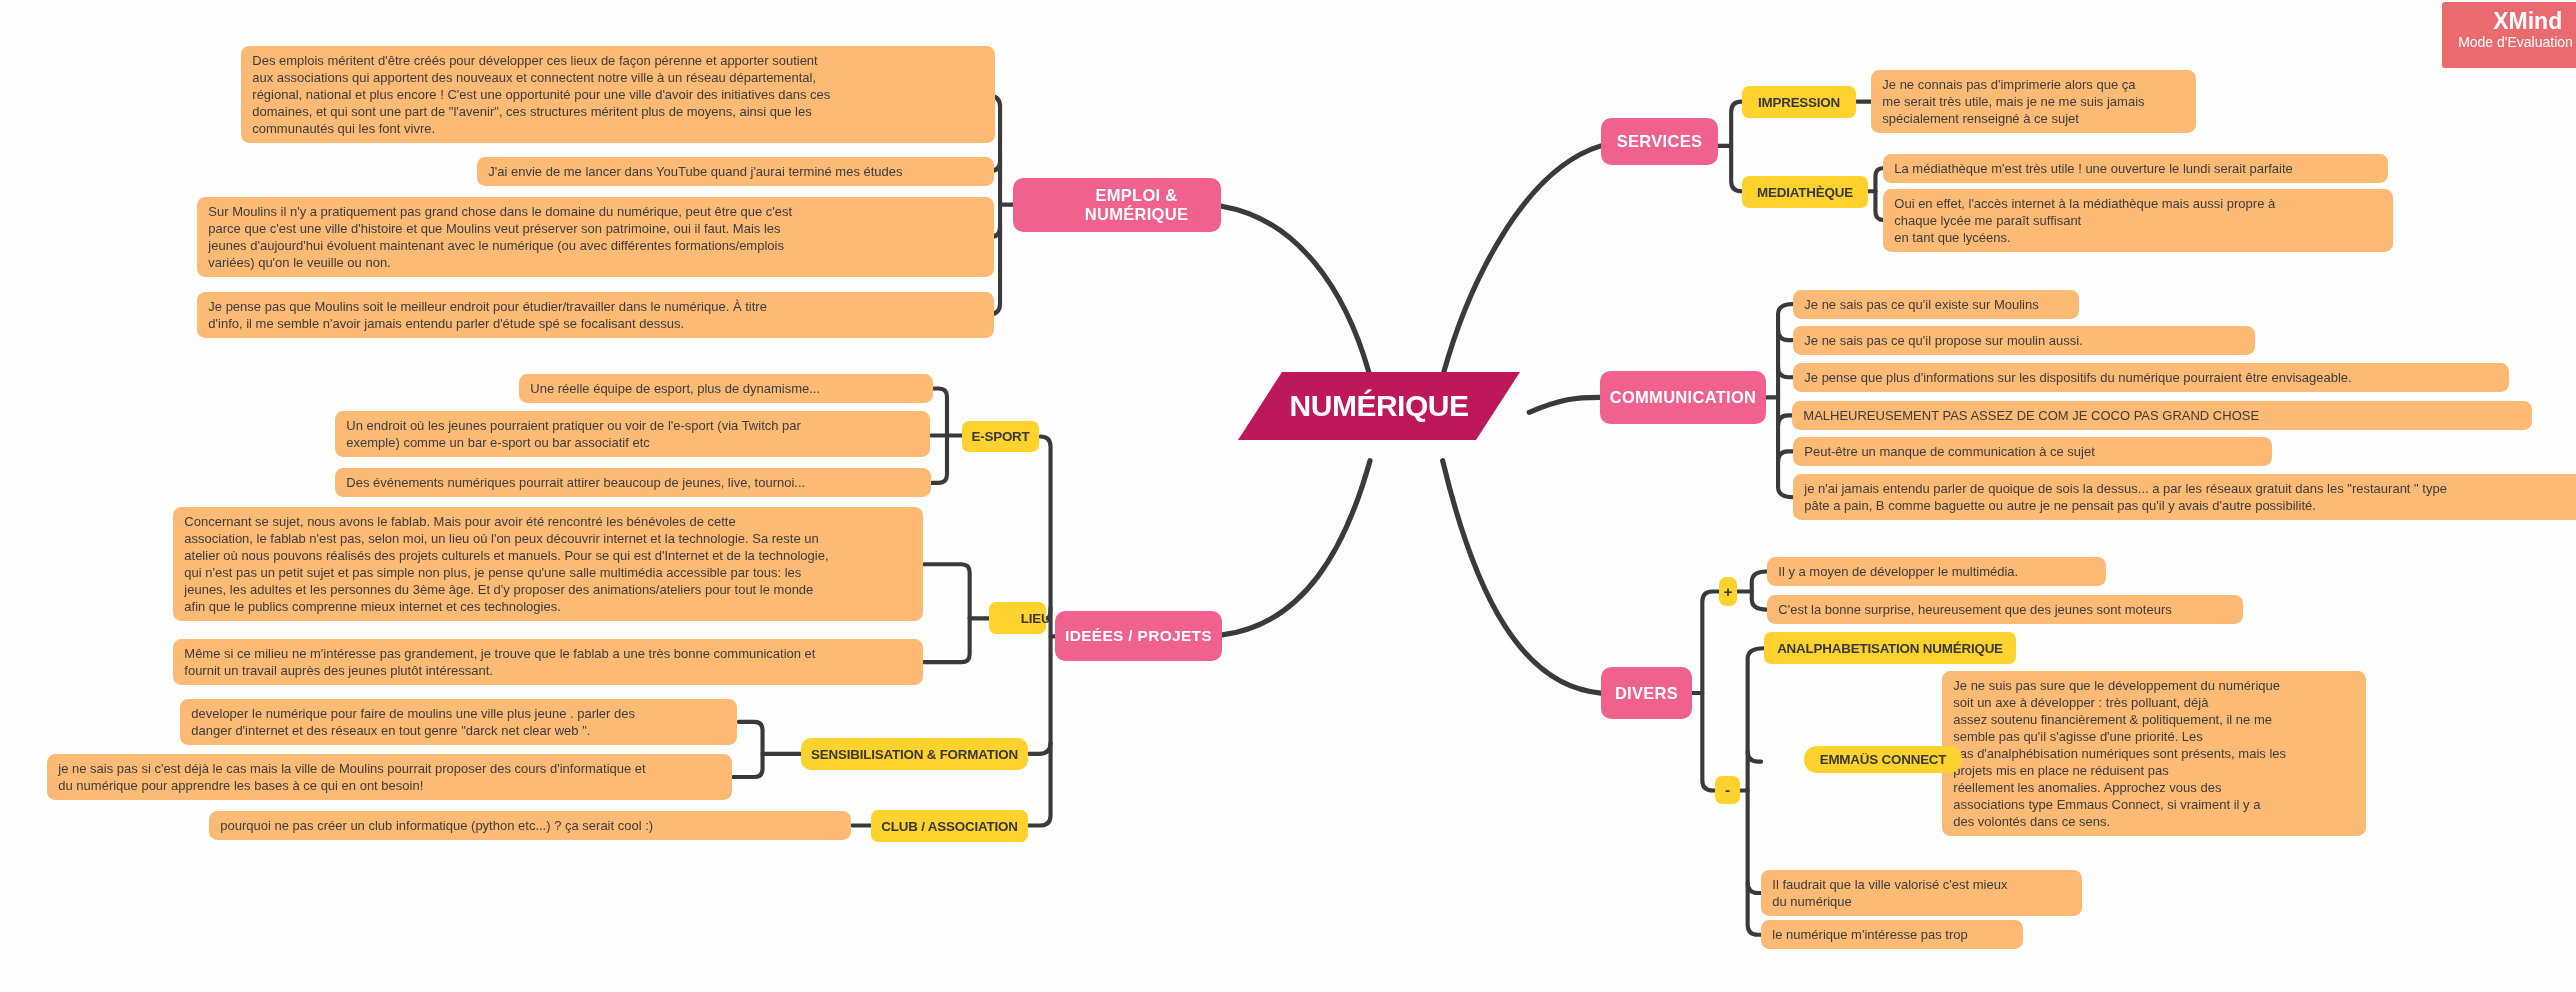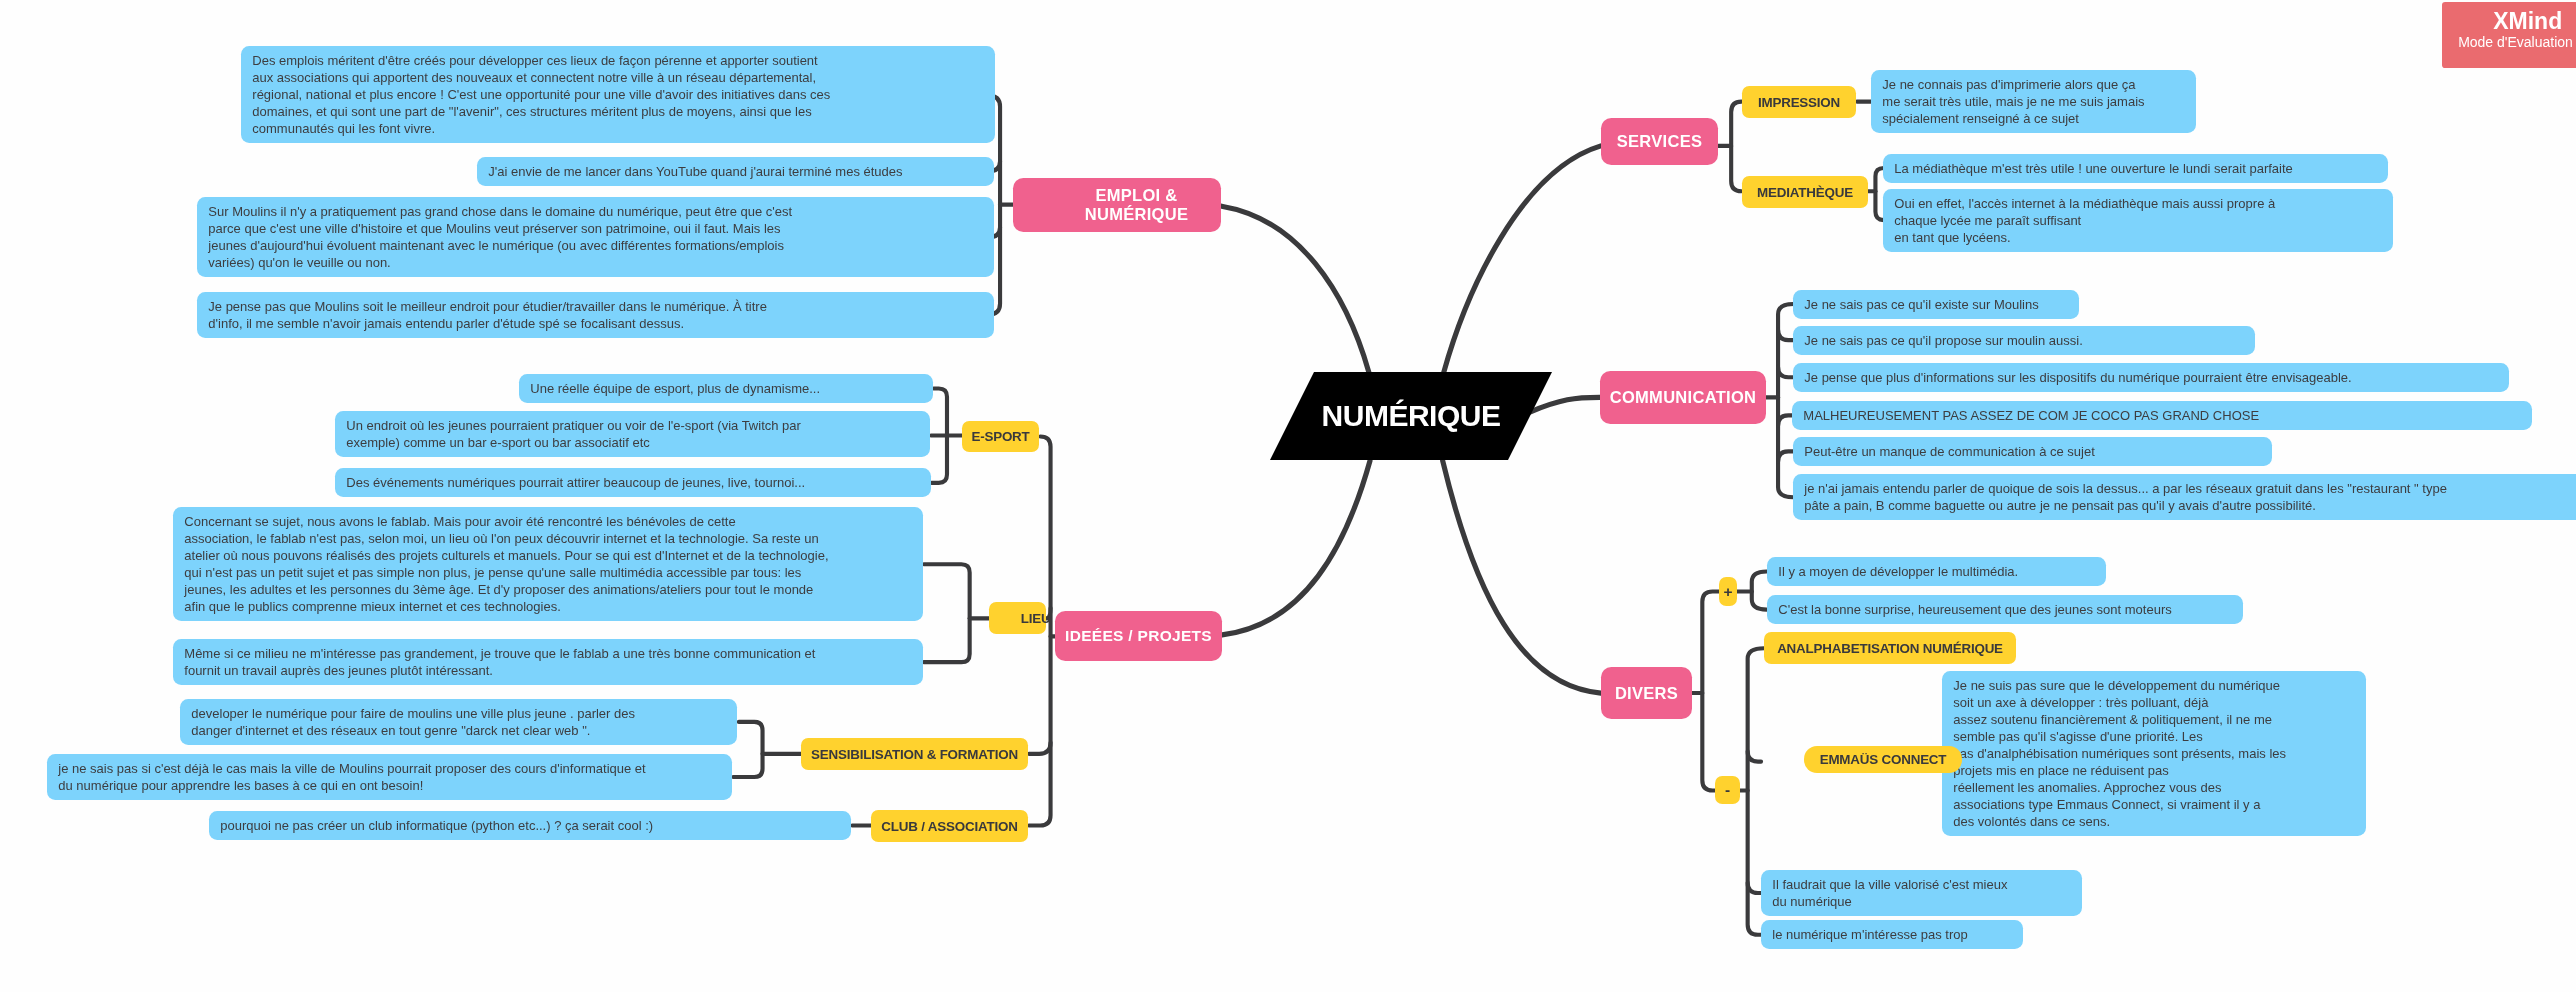--- a/index.html
+++ b/index.html
@@ -2,30 +2,30 @@
 <html style="font-size:8.2px"><head>
 <meta charset="utf-8">
 <style>
   html,body{margin:0;padding:0;}
   body{width:2622px;height:993px;background:#fefefe;font-family:"Liberation Sans",sans-serif;position:relative;overflow:hidden;}
   #canvas{position:absolute;left:0;top:0;width:2622px;height:993px;}
   svg.wires{position:absolute;left:0;top:0;z-index:1;}
   svg.wires path{fill:none;stroke:#3a3a3c;stroke-linecap:round;stroke-linejoin:round;}
   path.branch{stroke-width:10px;}
   path.bracket{stroke-width:8px;}
-  .note{position:absolute;z-index:3;background:#7dd3fc;border-radius:8.2px;padding:6.2px 11.3px;
+  .note{position:absolute;z-index:3;background:#fdba74;border-radius:8.2px;padding:6.2px 11.3px;
         font-size:13px;line-height:17px;color:#3d3d40;white-space:pre-wrap;box-sizing:border-box;}
   .t1{position:absolute;z-index:4;background:#f0618e;border-radius:10.3px;color:#ffffff;
       display:flex;align-items:center;justify-content:center;font-weight:bold;font-size:16.5px;
       letter-spacing:0.3px;box-sizing:border-box;text-align:center;}
   .t2{position:absolute;z-index:4;background:#ffd22e;border-radius:7.2px;color:#39393c;
       display:flex;align-items:center;justify-content:center;font-weight:bold;font-size:13.4px;
       letter-spacing:-0.2px;white-space:nowrap;box-sizing:border-box;}
   .t2.tiny{font-size:15.5px;padding:0;}
-  .root{position:absolute;z-index:4;left:1270px;top:372px;width:282px;height:88px;background:#000000;
+  .root{position:absolute;z-index:4;left:1238px;top:372px;width:282px;height:68px;background:#be185d;
         clip-path:polygon(44px 0,100% 0,calc(100% - 44px) 100%,0 100%);
         display:flex;align-items:center;justify-content:center;color:#fff;font-weight:800;
         font-size:30px;letter-spacing:-0.5px;}
   .badge{position:absolute;z-index:5;left:2442px;top:1.5px;width:147px;height:66px;background:#ea6b6f;
          border-radius:3.1px;color:#fff;box-sizing:border-box;padding:7.2px 9.3px 5.2px 9.3px;}
   .badge .brand{font-size:23px;font-weight:bold;text-align:right;padding-right:17.5px;line-height:25px;}
   .badge .mode{font-size:14px;text-align:center;line-height:17.5px;}
 </style>
 </head>
 <body>
@@ -88,21 +88,21 @@
   <div class="root">NUMÉRIQUE</div>
 
   <div class="t1" style="left:1013px;top:178px;width:208px;height:54px;padding-left:39px;">EMPLOI &amp; NUMÉRIQUE</div>
   <div class="t1" style="left:1055px;top:611px;width:167px;height:50px;font-size:15.5px;">IDEÉES / PROJETS</div>
   <div class="t1" style="left:1601px;top:118px;width:117px;height:47px;">SERVICES</div>
   <div class="t1" style="left:1600px;top:371px;width:166px;height:53px;">COMMUNICATION</div>
   <div class="t1" style="left:1601px;top:667px;width:91px;height:52px;">DIVERS</div>
 
   <div class="t2" style="left:962px;top:421px;width:77px;height:31px;">E-SPORT</div>
   <div class="t2" style="left:989px;top:602px;width:57px;height:32px;padding-left:36px;">LIEU</div>
-  <div class="t2" style="left:801px;top:738px;width:227px;height:32px;">SENSIBILISATION &amp; FORMATION</div>
+  <div class="t2" style="left:801px;top:738px;width:227px;height:32px;border-radius:10px;">SENSIBILISATION &amp; FORMATION</div>
   <div class="t2" style="left:871px;top:810px;width:157px;height:32px;">CLUB / ASSOCIATION</div>
   <div class="t2" style="left:1742px;top:86px;width:114px;height:32px;">IMPRESSION</div>
   <div class="t2" style="left:1742px;top:176px;width:126px;height:32px;">MEDIATHÈQUE</div>
   <div class="t2 tiny" style="left:1719px;top:577px;width:18px;height:29px;">+</div>
   <div class="t2 tiny" style="left:1715px;top:776px;width:25px;height:28px;">-</div>
   <div class="t2" style="left:1764px;top:632px;width:252px;height:32px;">ANALPHABETISATION NUMÉRIQUE</div>
   <div class="t2" style="left:1804px;top:746px;width:158px;height:27px;border-radius:13px;">EMMAÜS CONNECT</div>
 
   <div class="note" style="left:241px;top:46px;width:754px;">Des emplois méritent d'être créés pour développer ces lieux de façon pérenne et apporter soutient
 aux associations qui apportent des nouveaux et connectent notre ville à un réseau départemental,

